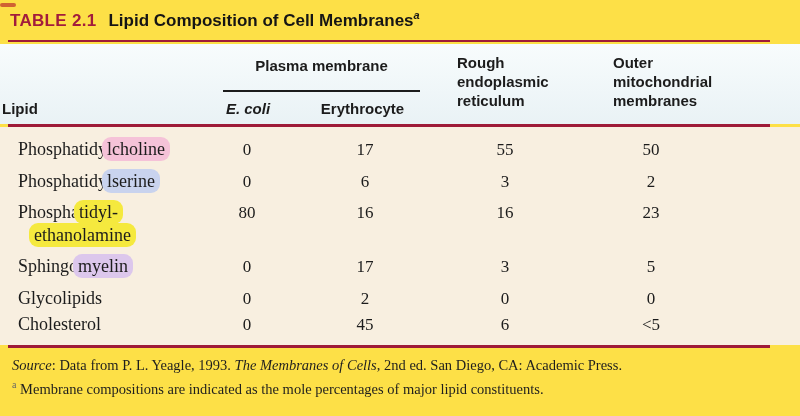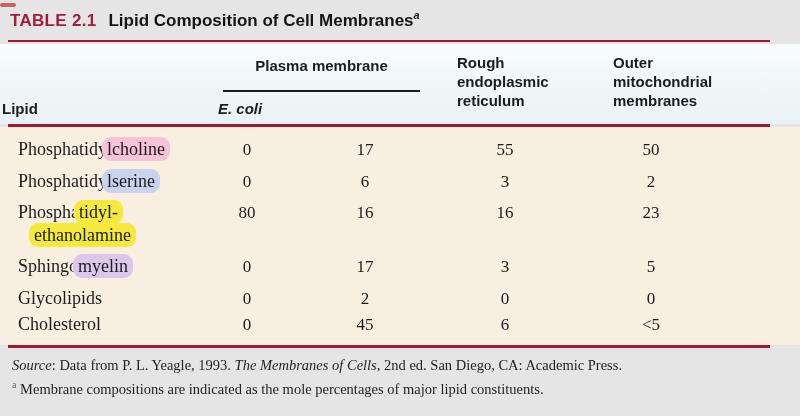--- a/index.html
+++ b/index.html
@@ -1,18 +1,18 @@
 <!DOCTYPE html>
 <html><head>
 <meta charset="utf-8">
 <style>
   html,body { margin:0; padding:0; }
   .page {
     position:relative; width:800px; height:416px;
-    background:#e5e5e5; overflow:hidden;
+    background:#fde047; overflow:hidden;
     font-family:"Liberation Sans", sans-serif;
   }
   .scan-mark { position:absolute; left:0; top:3px; width:16px; height:4px;
     background:#c0392b; border-radius:2px; opacity:.75; }
 
   
   .title { position:absolute; left:10px; top:9px; font-size:17px; font-weight:bold; color:#151515; }
   .tlabel { color:#a21c3c; margin-right:12px; letter-spacing:.3px; }
   .tsup { font-style:italic; font-size:11px; }
 
@@ -21,21 +21,21 @@
   .rule-title  { top:40px;  height:2px; }
   .rule-header { top:124px; height:3px; }
   .rule-bottom { top:345px; height:3px; }
 
   
   .header-band { position:absolute; left:0; top:44px; width:800px; height:80px;
     background:linear-gradient(#f8fcfd, #e9f2f5); color:#1c1c1c; }
   .group-head { position:absolute; left:223px; top:13px; width:197px; text-align:center;
     font-size:15px; font-weight:bold; border-bottom:2px solid #1c1c1c; padding-bottom:16px; }
   .col-lipid { position:absolute; left:2px;  top:56px; font-size:15px; font-weight:bold; }
-  .col-ecoli { position:absolute; left:218px; top:56px; width:60px; text-align:left;
+  .col-ecoli { position:absolute; left:218px; top:56px; width:60px; text-align:center;
     font-size:15px; font-weight:bold; font-style:italic; }
   .col-ery   { position:absolute; left:310px; top:56px; width:105px; text-align:center;
     font-size:15px; font-weight:bold; }
   .col-rer   { position:absolute; left:457px; top:9px; font-size:15px; font-weight:bold; line-height:19px; }
   .col-omm   { position:absolute; left:613px; top:9px; font-size:15px; font-weight:bold; line-height:19px; }
 
   
   .tbody { position:absolute; left:0; top:127px; width:800px; height:218px;
     background:#f8efe0; font-family:"Liberation Serif", serif; font-size:18px; color:#1c1c1c; }
   .trow { position:absolute; left:0; width:100%; }
@@ -61,20 +61,21 @@
   <div class="title">
     <span class="tlabel">TABLE 2.1</span><span class="ttext">Lipid Composition of Cell Membranes</span><sup class="tsup">a</sup>
   </div>
 
   <div class="rule rule-title"></div>
 
   <div class="header-band">
     <div class="group-head">Plasma membrane</div>
     <div class="col-lipid">Lipid</div>
     <div class="col-ecoli">E. coli</div>
+    <div class="col-ery">Erythrocyte</div>
     <div class="col-rer">
       <span>Rough</span><br>
       <span>endoplasmic</span><br>
       <span>reticulum</span>
     </div>
     <div class="col-omm">
       <span>Outer</span><br>
       <span>mitochondrial</span><br>
       <span>membranes</span>
     </div>

